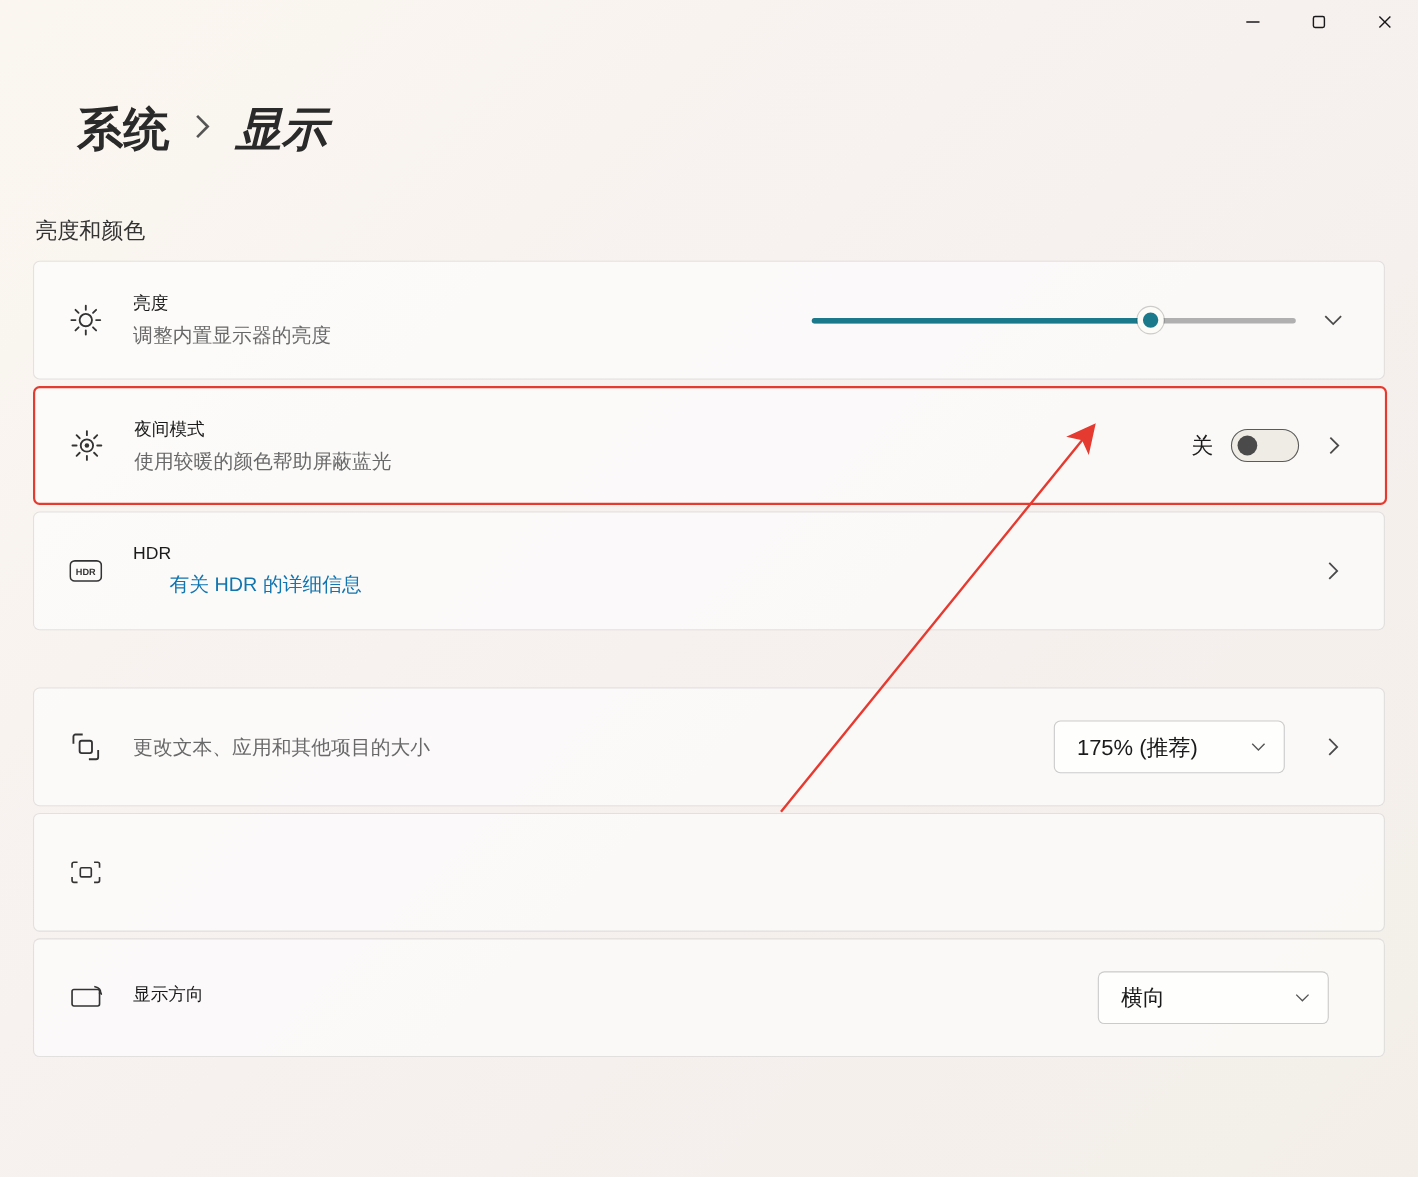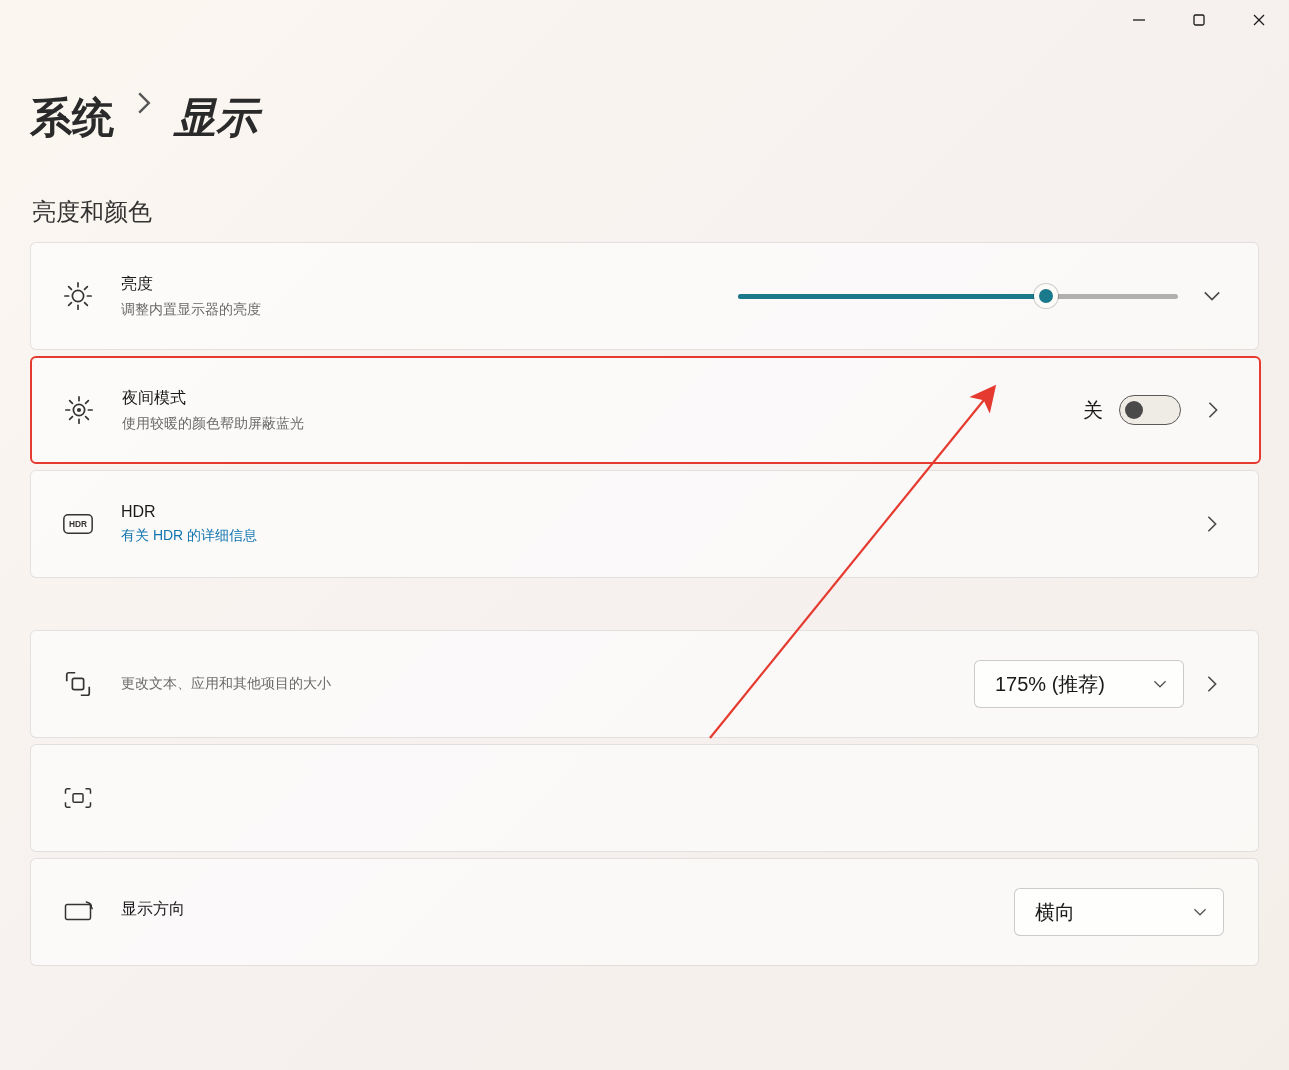--- a/index.html
+++ b/index.html
@@ -22,38 +22,39 @@
     width: 60px; height: 40px;
     display: flex; align-items: center; justify-content: center;
     cursor: pointer;
   }
   .win-btn svg { width: 14px; height: 14px; }
   
   .content {
     padding: 90px 30px 0 30px;
   }
   .breadcrumb {
-    display: flex; gap: 22px;
+    display: flex; align-items: center; gap: 22px;
     margin-bottom: 50px;
+    margin-left: 40px;
   }
   .breadcrumb .crumb {
     font-size: 42px;
     font-weight: 600;
     cursor: pointer;
     color: #2a2a2a;
   }
   .breadcrumb .sep {
     font-size: 28px; color: #666;
   }
   .breadcrumb .current {
     cursor: default;
     font-style: italic;
   }
   .section-label {
-    font-size: 24px;
+    font-size: 20px;
     color: #333;
     margin: 0 0 14px 2px;
   }
   .cards { display: flex; flex-direction: column; gap: 6px; }
   .card {
     background: rgba(255,255,255,0.6);
     border: 1px solid rgba(0,0,0,0.10);
     border-radius: 6px;
     display: flex; align-items: center;
     padding: 22px 26px;
@@ -71,26 +72,27 @@
     color: #333;
   }
   .card .icon-slot svg { width: 30px; height: 30px; }
   .card .text-slot { flex: 0 0 auto; min-width: 260px; }
   .card .title {
     font-size: 16px;
     color: #1a1a1a;
     margin-bottom: 6px;
   }
   .card .subtitle {
-    font-size: 14px;
+    font-size: 18px;
     color: #696969;
   }
   .card .subtitle.link {
     color: #1175b0;
     cursor: pointer;
+    margin-left: 33px;
   }
   .card .spacer { flex: 1; }
   .card .chevron {
     width: 40px; display: flex; justify-content: center; align-items: center;
     color: #4a4a4a;
     cursor: pointer;
   }
   .card .chevron svg { width: 18px; height: 18px; }
   
   .slider-wrap {
@@ -144,21 +146,21 @@
   .select {
     min-width: 210px;
     height: 48px;
     border: 1px solid rgba(0,0,0,0.20);
     border-radius: 6px;
     background: rgba(255,255,255,0.75);
     display: flex; align-items: center; justify-content: space-between;
     padding: 0 16px 0 20px;
     font-size: 20px;
     cursor: pointer;
-    margin-right: 8px;
+    margin-right: 24px;
   }
   .select.wide { min-width: 260px; }
   .select .sel-chevron { display:flex; }
   .select .sel-chevron svg { width: 14px; height: 14px; color: #555; }
   .section-gap { height: 52px; }
   
   .arrow-svg {
     position: absolute;
     left: 700px; top: 368px;
     width: 310px; height: 380px;

